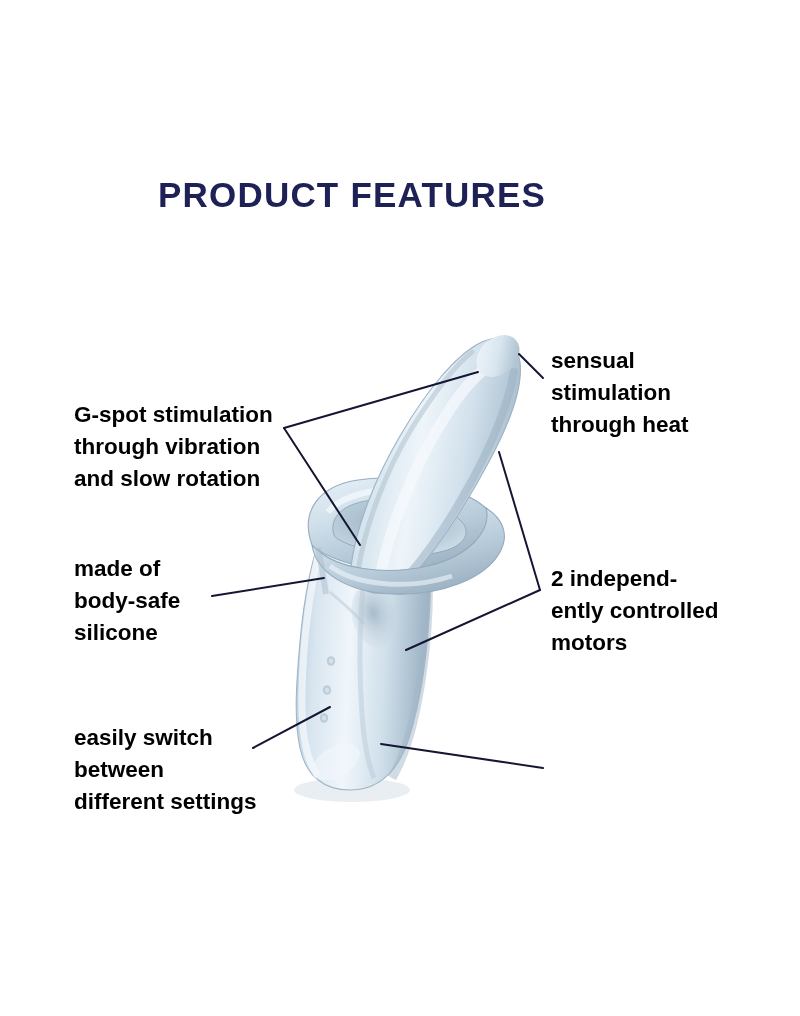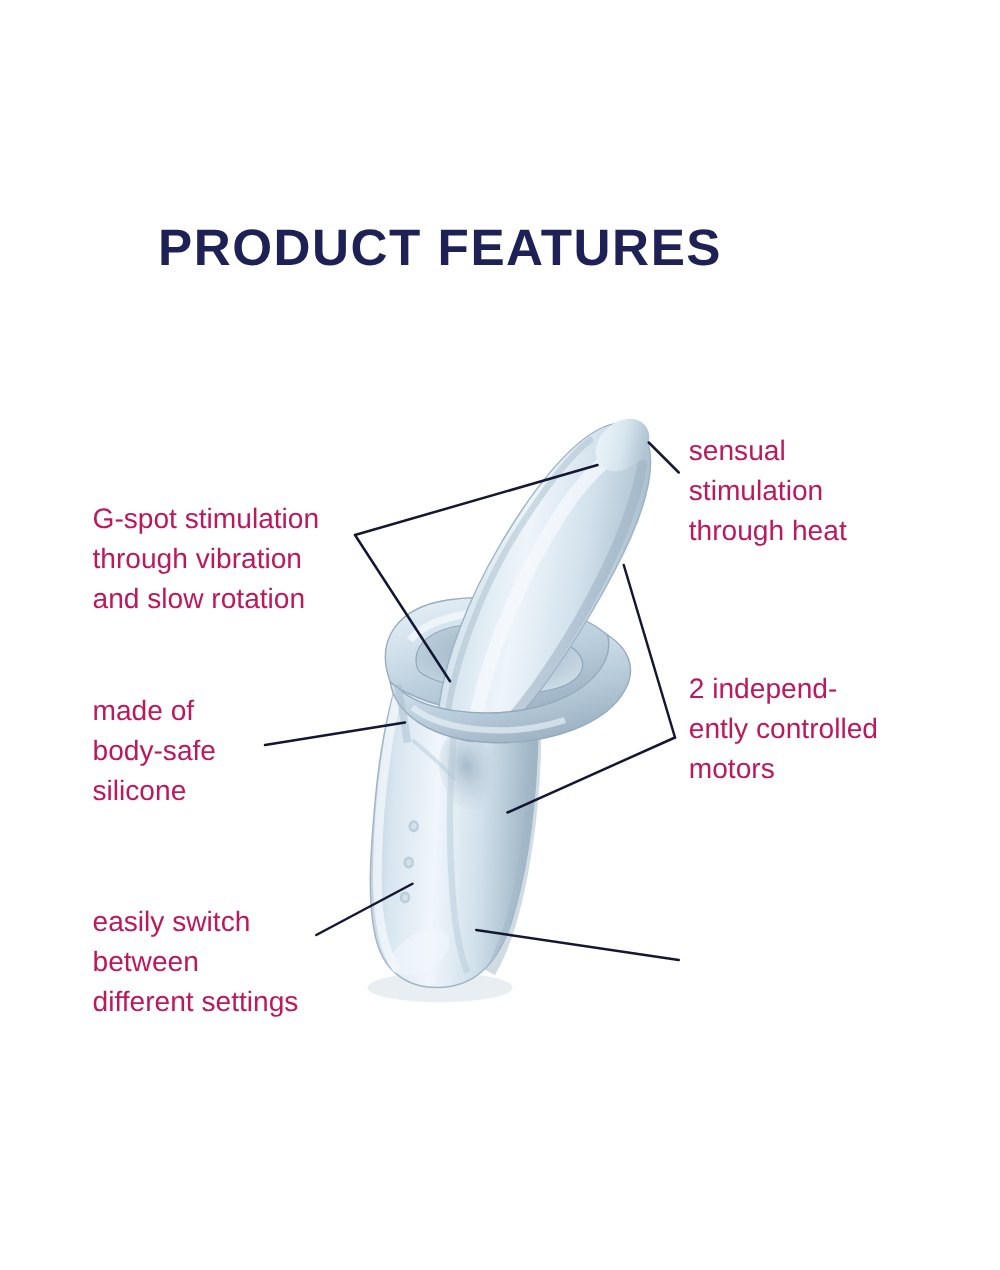--- a/index.html
+++ b/index.html
@@ -17,45 +17,45 @@
   }
 
   
   #title {
     position: absolute;
     top: 175px;
     left: 0;
     width: 704px;
     text-align: center;
     font-family: "Liberation Sans", sans-serif;
-    font-size: 41px;
+    font-size: 35px;
     font-weight: bold;
     letter-spacing: 1.2px;
     color: #1d2155;
     white-space: nowrap;
   }
 
   
   .label {
     position: absolute;
-    color: #be185d;
+    color: #000000;
     font-family: "Liberation Sans", sans-serif;
     font-size: 22.5px;
     line-height: 32px;
-    font-weight: 400;
+    font-weight: 700;
     white-space: pre-line;
   }
   .label.left  { text-align: left; }
   .label.right { text-align: left; }
 
   #label-gspot    { left: 74px;  top: 379px; width: 230px; margin-top: 20px; }
   #label-silicone { left: 74px;  top: 553px; width: 200px; }
   #label-switch   { left: 74px;  top: 722px; width: 230px; }
   #label-heat     { left: 551px; top: 345px; width: 220px; }
-  #label-motors   { left: 551px; top: 535px; width: 225px; }
+  #label-motors   { left: 551px; top: 563px; width: 225px; }
   #label-charging { left: 551px; top: 722px; width: 220px; }
 
   
   #leaders, #product {
     position: absolute;
     left: 0;
     top: 0;
     width: 800px;
     height: 1016px;
   }

